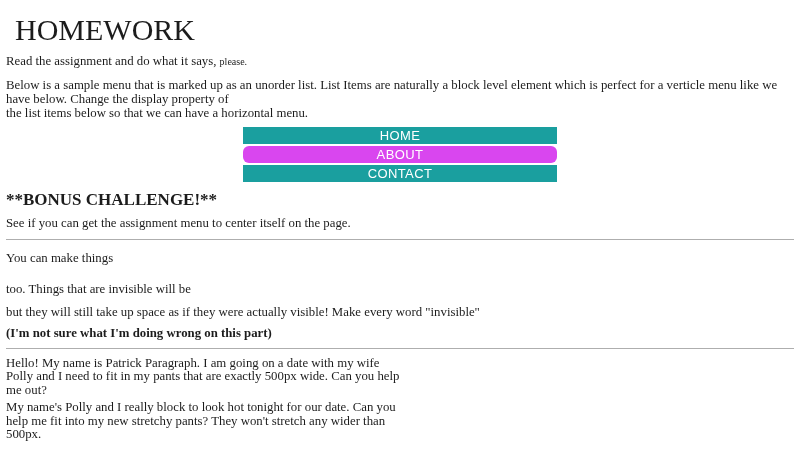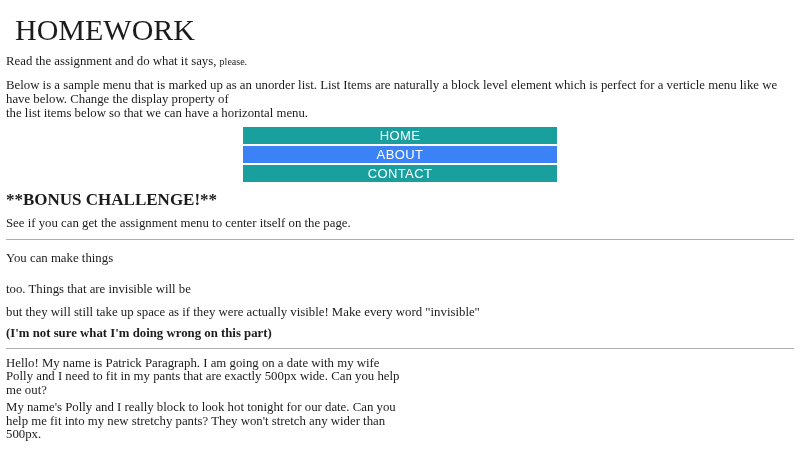--- a/index.html
+++ b/index.html
@@ -75,21 +75,21 @@
 
 <p class="intro"><span>Read the assignment and do what it says,</span> <small class="small-text">please.</small></p>
 
 <p class="instructions">
   <span class="ln">Below is a sample menu that is marked up as an unorder list. List Items are naturally a block level element which is perfect for a verticle menu like we have below. Change the display property of</span>
   <span class="ln">the list items below so that we can have a horizontal menu.</span>
 </p>
 
 <ul class="menu">
   <li style="background: rgb(26, 159, 159); color: rgb(255, 255, 255);">HOME</li>
-  <li style="background: #3b82f6; color: rgb(255, 255, 255);">ABOUT</li>
+  <li style="background: #d946ef; color: rgb(255, 255, 255); border-radius: 6px;">ABOUT</li>
   <li style="background: rgb(26, 159, 159); color: rgb(255, 255, 255);">CONTACT</li>
 </ul>
 
 <h3 class="bonus-heading">**BONUS CHALLENGE!**</h3>
 
 <p class="bonus-text">See if you can get the assignment menu to center itself on the page.</p>
 
 <hr class="divider-1">
 
 <div>

